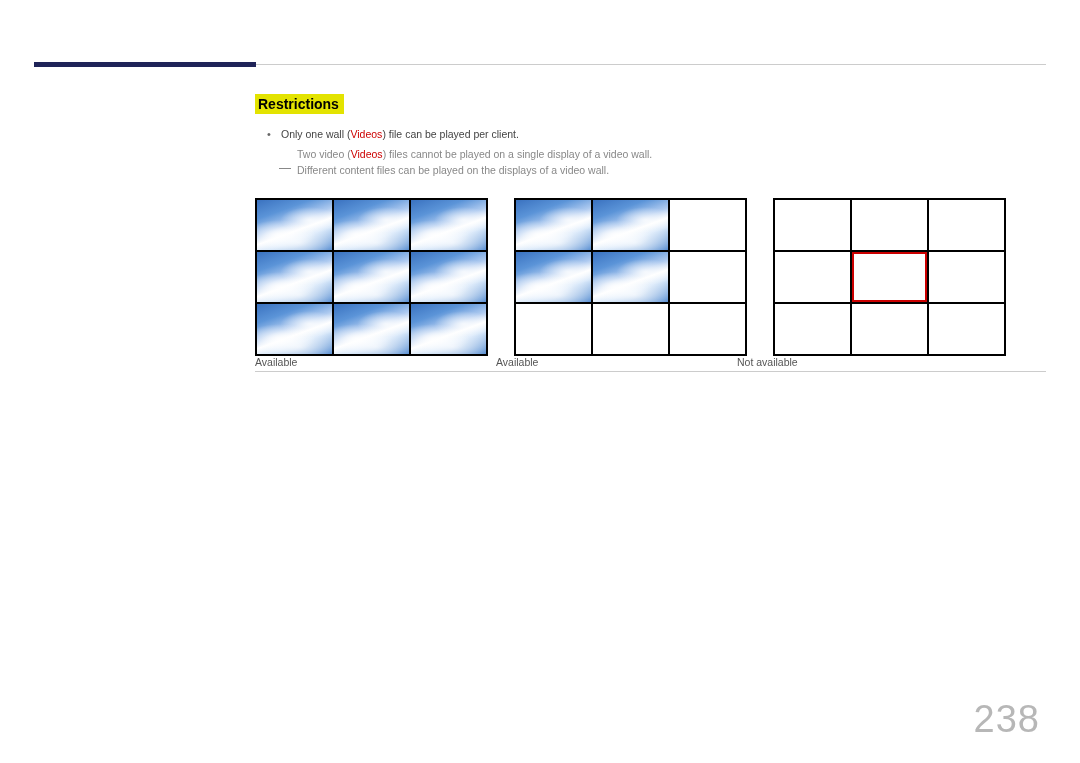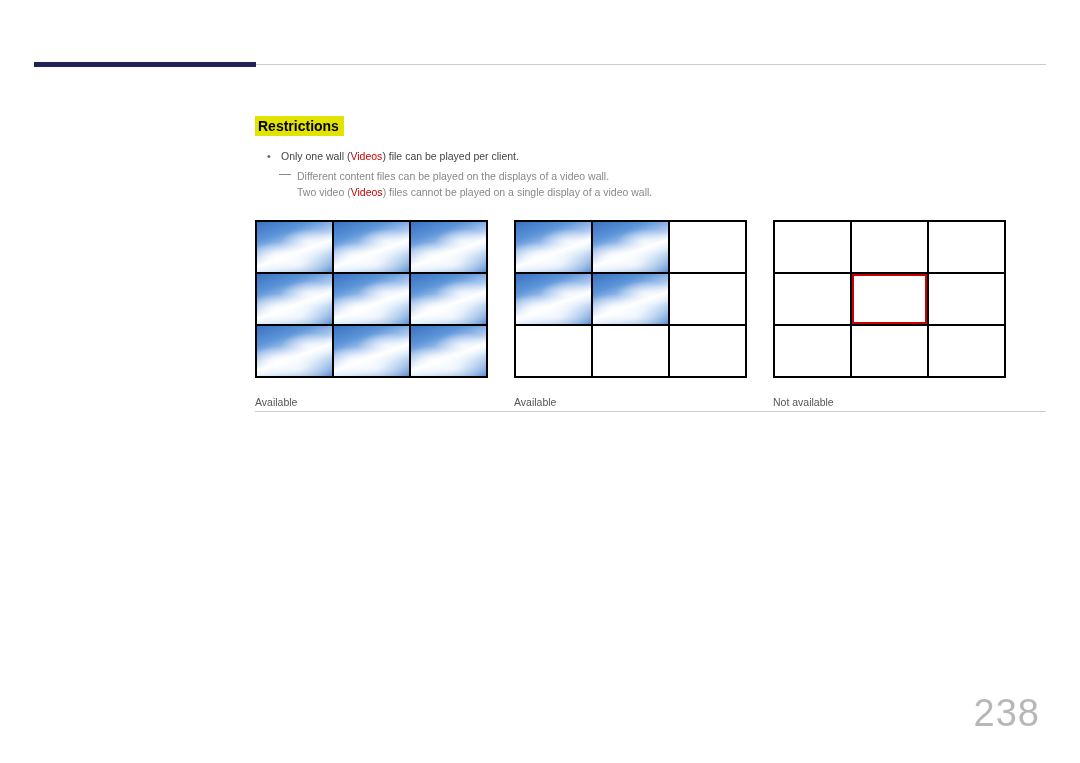--- a/index.html
+++ b/index.html
@@ -23,21 +23,21 @@
   .header-accent {
     position: absolute;
     top: 62px;
     left: 34px;
     width: 222px;
     height: 5px;
     background: #1f2358;
   }
   .content {
     position: absolute;
-    top: 116px;
+    top: 94px;
     left: 255px;
     right: 34px;
   }
   .section-title {
     display: inline-block;
     background: #e3e300;
     color: #000000;
     font-weight: bold;
     font-size: 14px;
     padding: 2px 5px 2px 3px;
@@ -104,31 +104,30 @@
   .sky::before {
     content: "";
     position: absolute;
     inset: 0;
     background:
       radial-gradient(ellipse 80% 50% at 30% 70%, rgba(255,255,255,0.9), transparent 60%),
       radial-gradient(ellipse 60% 40% at 70% 40%, rgba(255,255,255,0.8), transparent 65%),
       radial-gradient(ellipse 90% 60% at 55% 85%, rgba(255,255,255,0.7), transparent 60%);
   }
   .caption-row {
-    margin-top: 18px;
     display: flex;
-    gap: 26px;
+    gap: 8px;
     border-bottom: 1px solid #cccccc;
     padding-bottom: 3px;
   }
   .caption { width: 233px; font-size: 10.5px; color: #555555; }
   .page-num {
     position: absolute;
     right: 40px;
-    bottom: 28px;
+    bottom: 22px;
     font-size: 38px;
     color: #b7b7b7;
     font-weight: 300;
     letter-spacing: 1px;
   }
 </style>
 </head>
 <body>
 
 <div class="header-rule"></div>
@@ -136,25 +135,25 @@
 
 <div class="content">
 
   <div class="section-title">Restrictions</div>
 
   <div class="bullet-block">
     <div class="bullet-line">
       <span>Only one wall (</span><span class="em-red">Videos</span><span>) file can be played per client.</span>
     </div>
     <div class="sub-block">
+      <span>Two video (</span><span class="em-red">Videos</span><span>) files cannot be played on a single display of a video wall.</span>
+    </div>
+    <div class="sub-block">
       <div class="dash-marker"></div>
       <span>Different content files can be played on the displays of a video wall.</span>
-    </div>
-    <div class="sub-block">
-      <span>Two video (</span><span class="em-red">Videos</span><span>) files cannot be played on a single display of a video wall.</span>
     </div>
   </div>
 
   <div class="figures">
     <div class="fig-col">
       <div class="grid-wrap">
         <div class="cell sky"></div>
         <div class="cell sky"></div>
         <div class="cell sky"></div>
         <div class="cell sky"></div>

